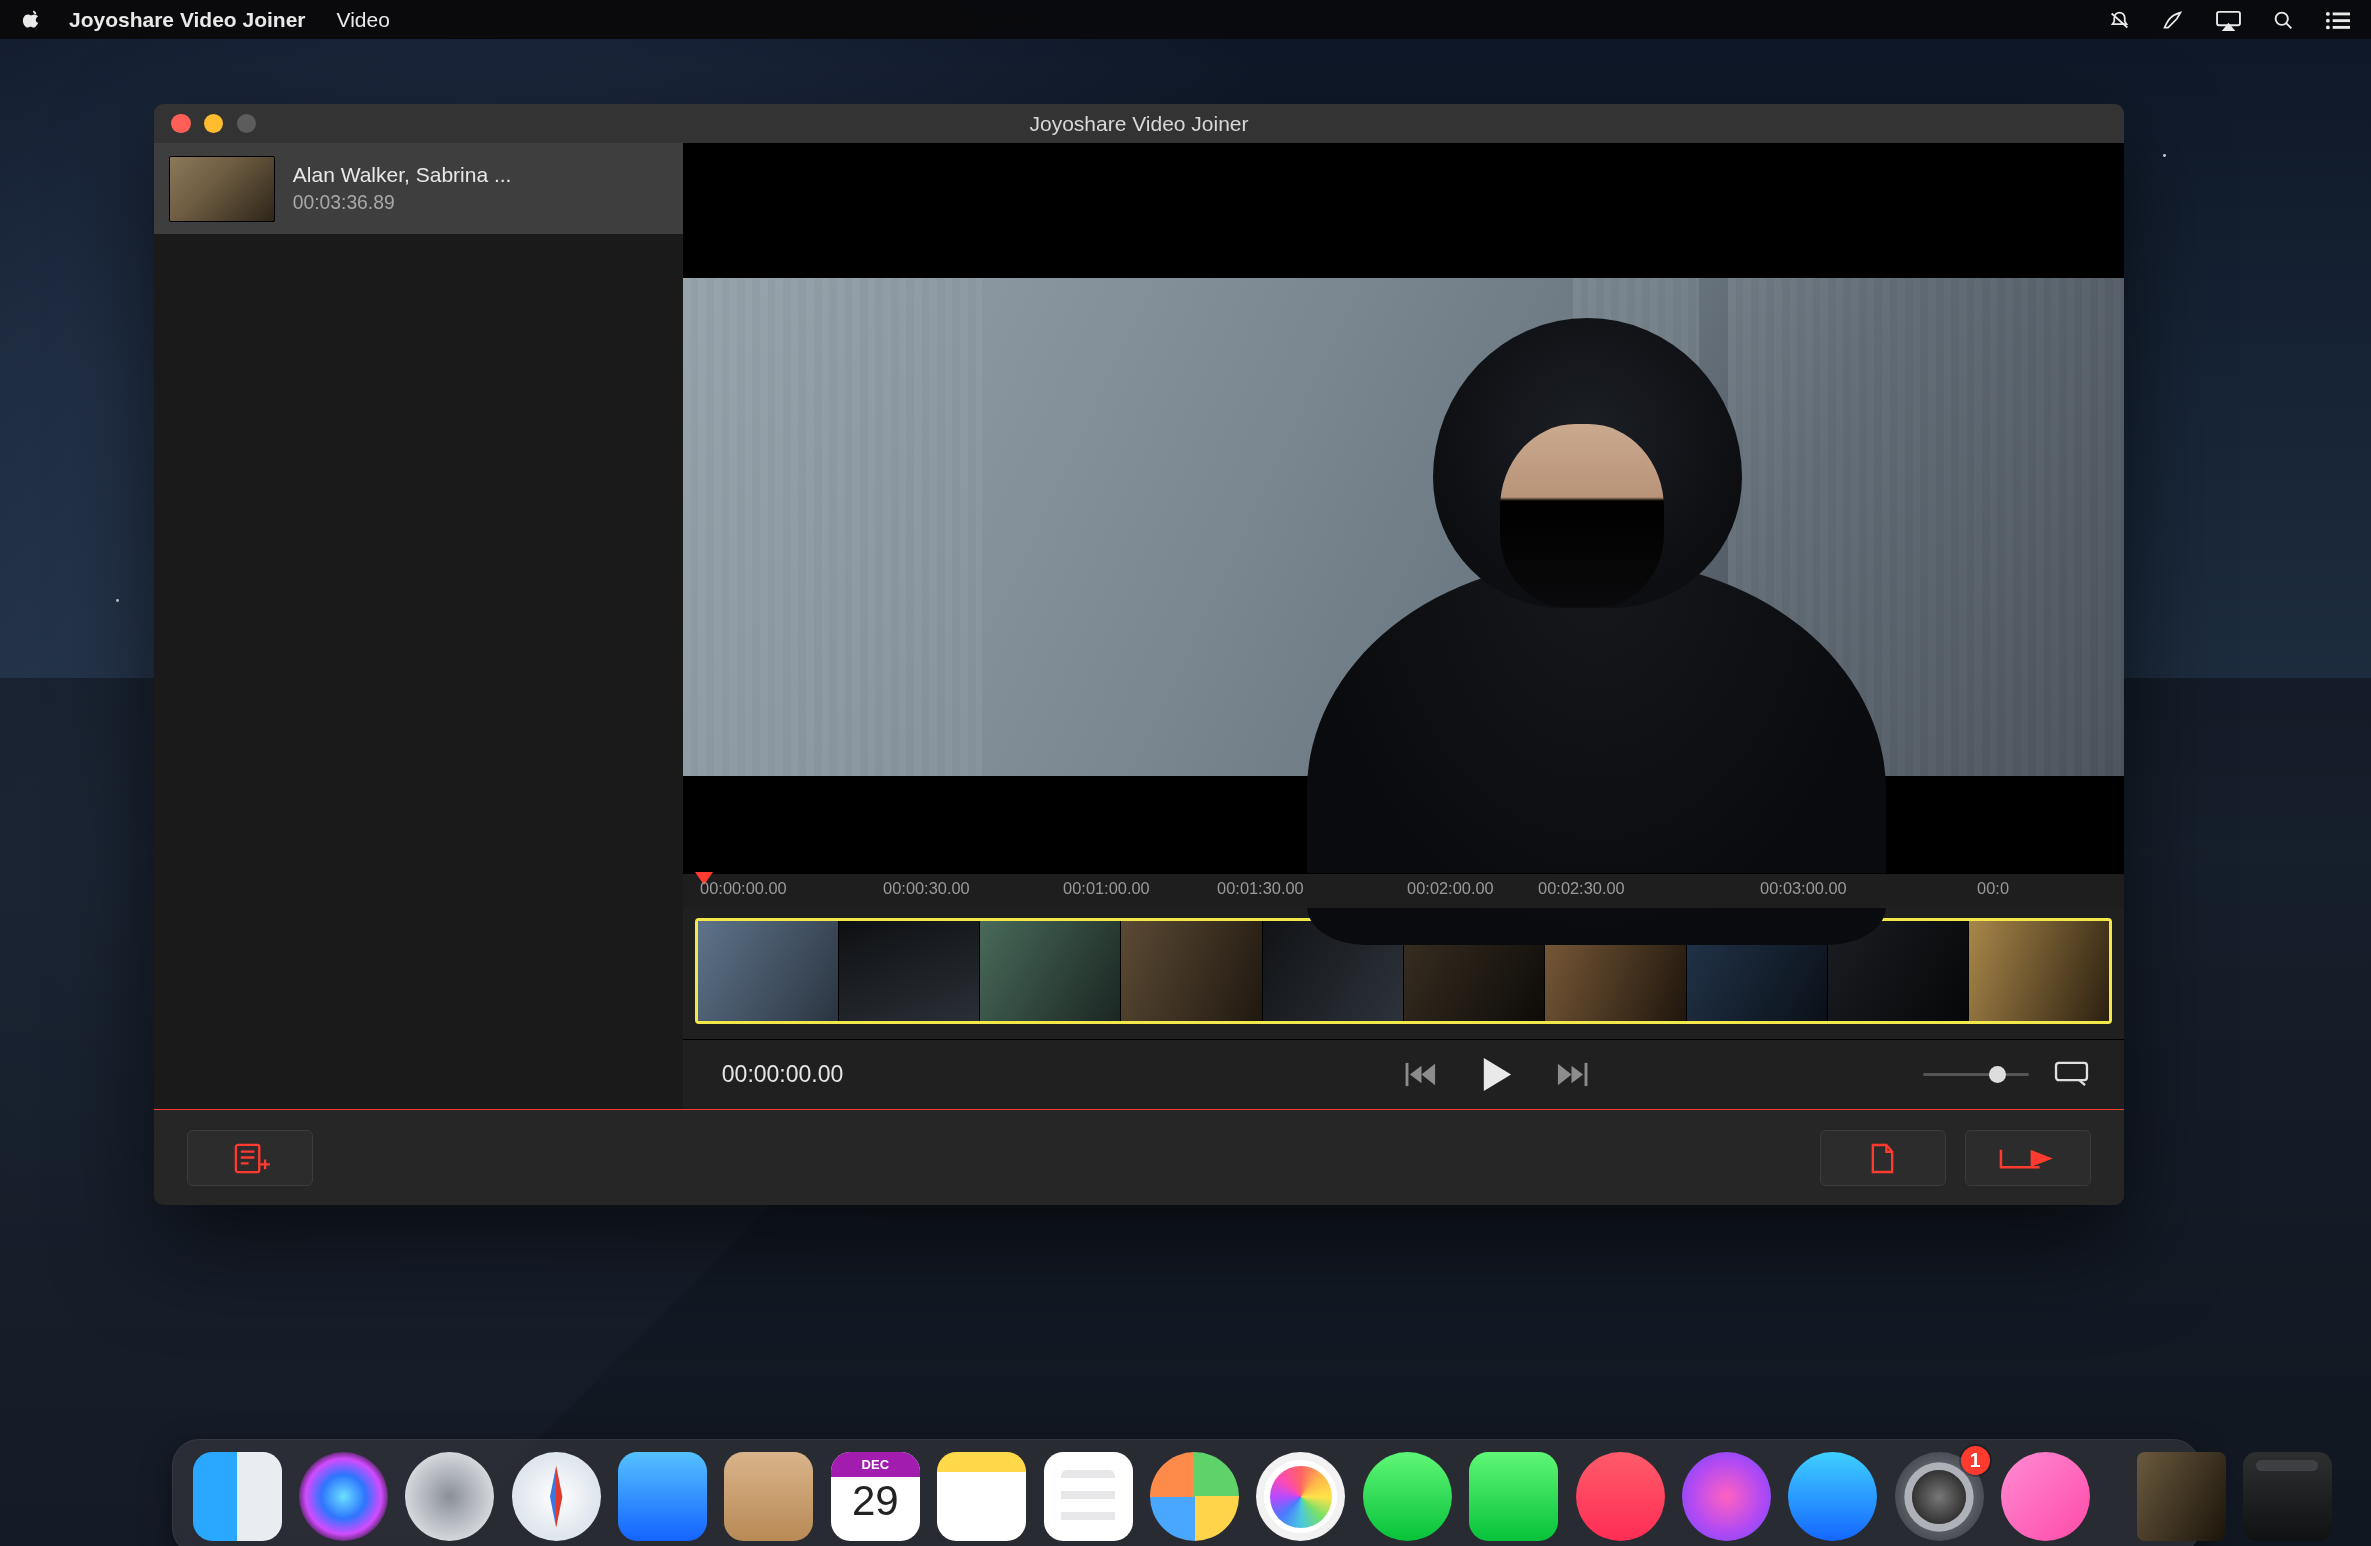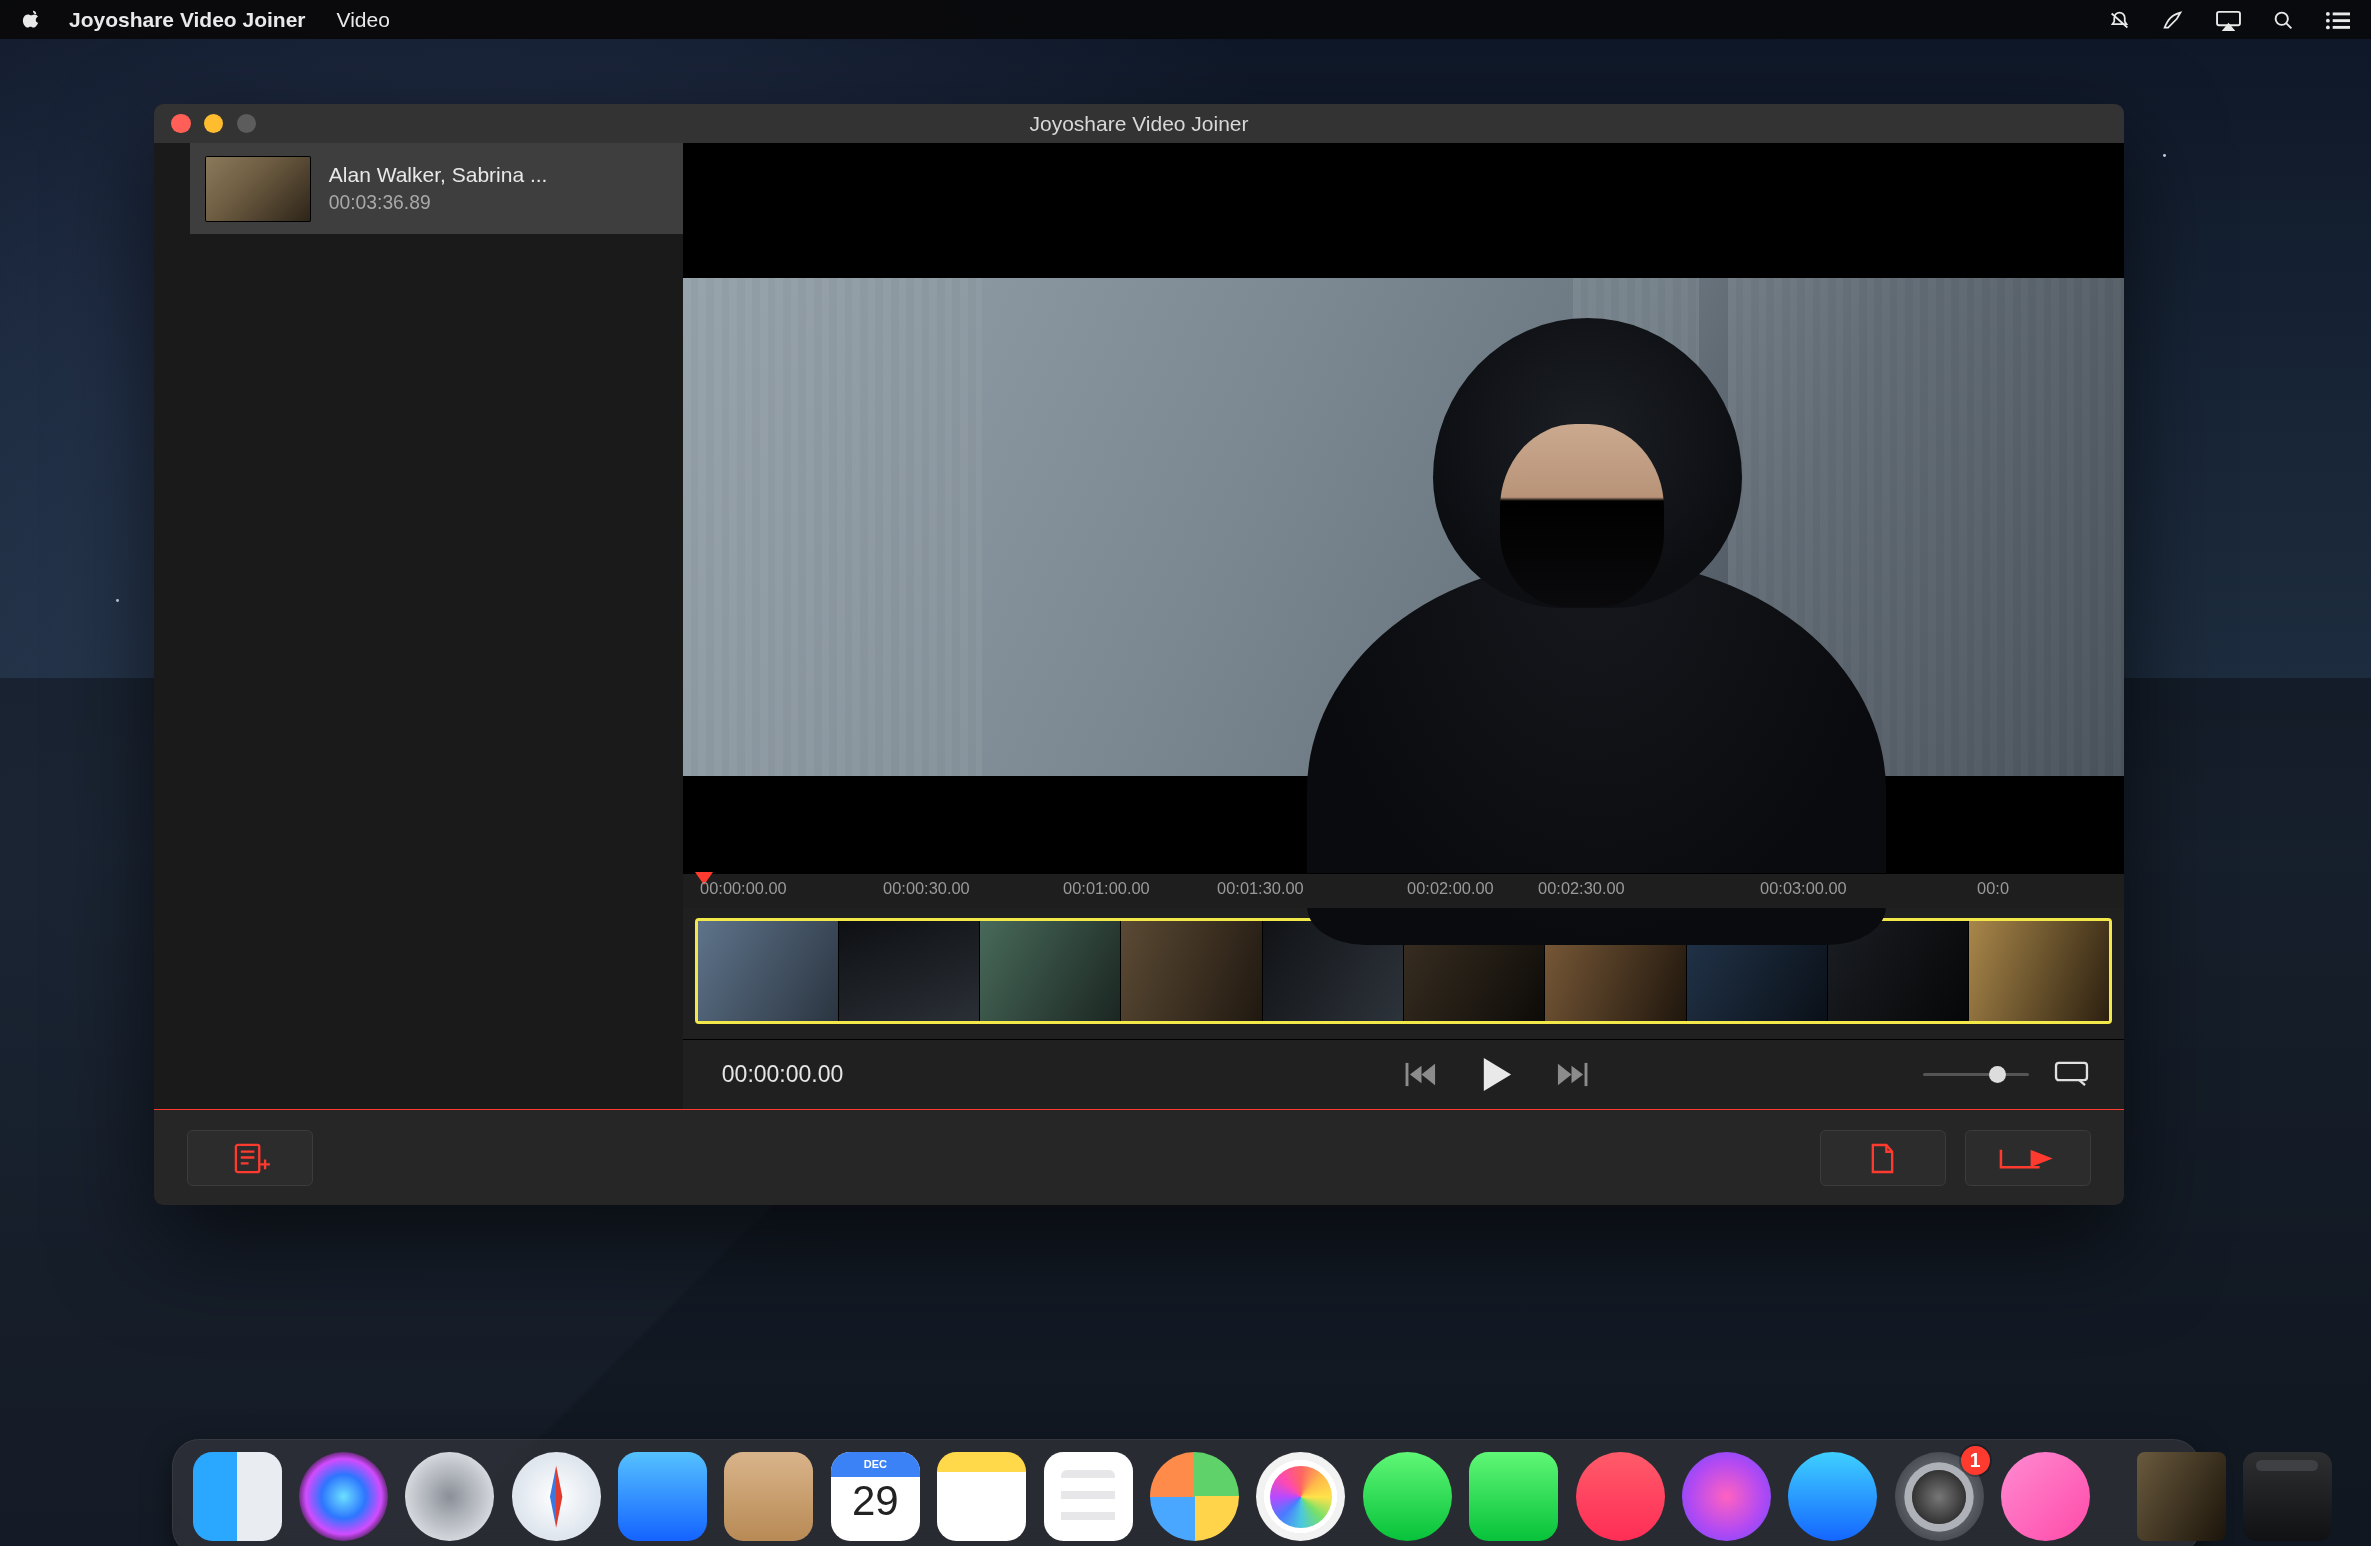--- a/index.html
+++ b/index.html
@@ -46,21 +46,21 @@
 .traffic{display:flex; gap:13.5px; padding-left:17.4px}
 .traffic span{width:19.3px;height:19.3px;border-radius:50%}
 .tclose{background:#ff5f57}
 .tmin{background:#febc2e}
 .tmax{background:#5c5c5c}
 .titlebar .title{position:absolute;left:0;right:0;text-align:center;color:#d8d8d8;font-size:21px}
 
 .body{display:flex;height:966px}
 .sidebar{width:529px;background:#1a1a1a;display:flex;flex-direction:column}
 .clip{
-  height:91px;background:#3e3e3e;display:flex;align-items:center;gap:17.4px;padding:9.7px 15.4px;margin-left:36px;
+  height:91px;background:#3e3e3e;display:flex;align-items:center;gap:17.4px;padding:9.7px 15.4px;
 }
 .thumb{
   width:106px;height:66px;border-radius:1.9px;flex-shrink:0;
   background:linear-gradient(135deg,#8b7a5b 0%, #6e5d42 40%, #2c2318 100%);
   box-shadow:inset 0 0 0 1px #000;
 }
 .clip .meta{display:flex;flex-direction:column;gap:5.8px}
 .clip .name{color:#e8e8e8;font-size:21px}
 .clip .dur{color:#a8a8a8;font-size:19.3px}
 .sidebar .fill{flex:1}
@@ -172,21 +172,21 @@
 }
 
 .d-finder{background:linear-gradient(90deg,#2aa7ff 50%,#e9edf2 50%)}
 .d-siri{background:radial-gradient(circle at 50% 50%, #6ce0ff 0%, #2d76ff 35%, #d24bff 60%, #111 80%)}
 .d-launch{background:radial-gradient(circle at 50% 50%, #8a8f98 0%, #d4d7dc 70%);}
 .d-safari{background:radial-gradient(circle at 50% 50%, #fff 0%, #dfe6ee 65%);position:relative}
 .d-safari::after{content:"";position:absolute;inset:13.5px;border-radius:50%;background:conic-gradient(#e03a2f 0 50%, #3a77e0 50% 100%);clip-path:polygon(50% 0,60% 50%,50% 100%,40% 50%)}
 .d-mail{background:linear-gradient(180deg,#55c1ff,#1463ff)}
 .d-contacts{background:linear-gradient(180deg,#d9b48a,#b88a55)}
 .d-cal{background:#fff}
-.d-cal .calh{position:absolute;top:0;left:0;right:0;height:25px;background:#3b82f6;border-radius:19.3px 19.3px 0 0;color:#fff;font-size:11px;font-weight:700;text-align:center;line-height:25px}
+.d-cal .calh{position:absolute;top:0;left:0;right:0;height:25px;background:#a21caf;border-radius:19.3px 19.3px 0 0;color:#fff;font-size:13px;font-weight:700;text-align:center;line-height:25px}
 .d-cal .cald{position:absolute;top:25px;left:0;right:0;text-align:center;color:#222;font-size:42px;font-weight:400}
 .d-notes{background:linear-gradient(180deg,#ffd94a 22%, #fff 22%)}
 .d-rem{background:#fff}
 .d-rem::after{content:"";position:absolute;inset:17.4px;border-radius:5.8px;background:repeating-linear-gradient(#e7e7ea 0 7.7px, transparent 7.7px 21px)}
 .d-maps{background:conic-gradient(#5fd26a 0 25%, #ffd34a 25% 50%, #4aa7ff 50% 75%, #ff8b4a 75% 100%)}
 .d-photos{background:radial-gradient(circle at 50% 50%, #fff 58%, #f2f2f2 58%);}
 .d-photos::after{content:"";position:absolute;inset:13.5px;border-radius:50%;background:conic-gradient(#ff6464,#ffb84a,#ffe24a,#77e06a,#4ac7e0,#4a7bff,#b64aff,#ff4ab0,#ff6464)}
 .d-msg{background:linear-gradient(180deg,#5ff776,#07c23a)}
 .d-ft{background:linear-gradient(180deg,#5ff776,#07c23a)}
 .d-news{background:linear-gradient(180deg,#ff5b6a,#ff2d55)}

